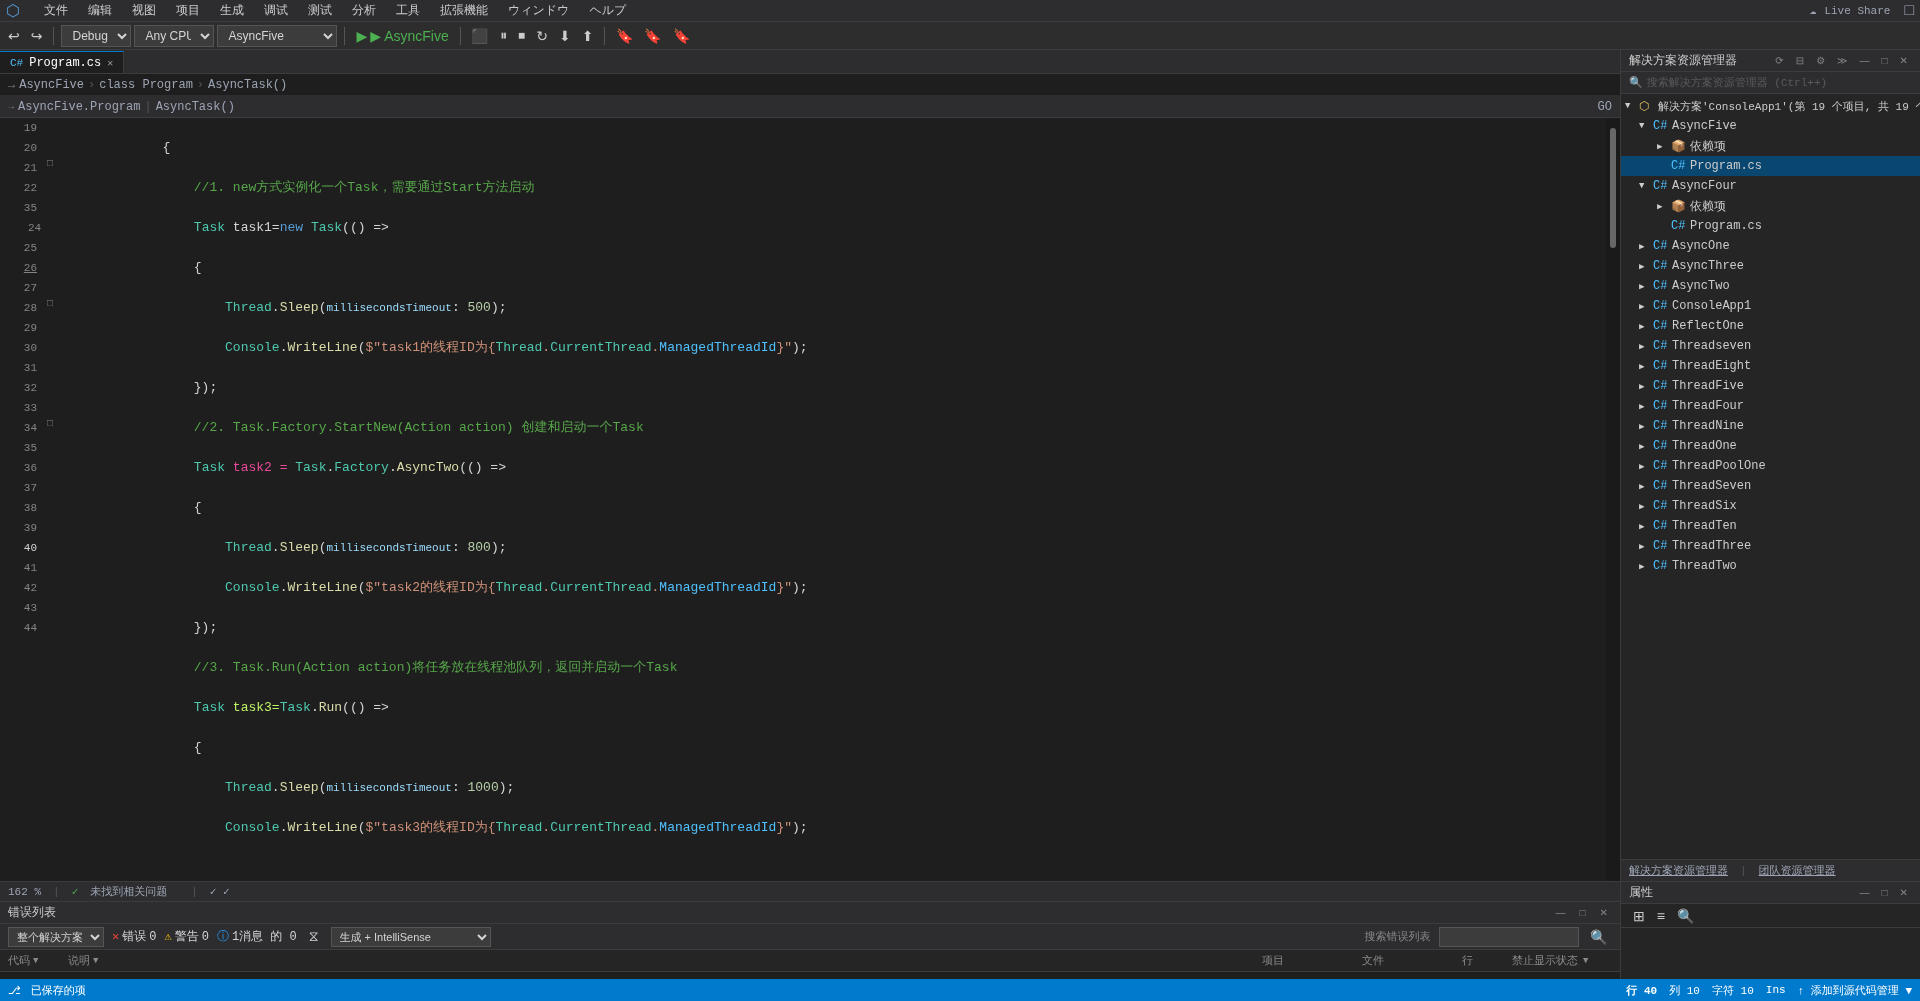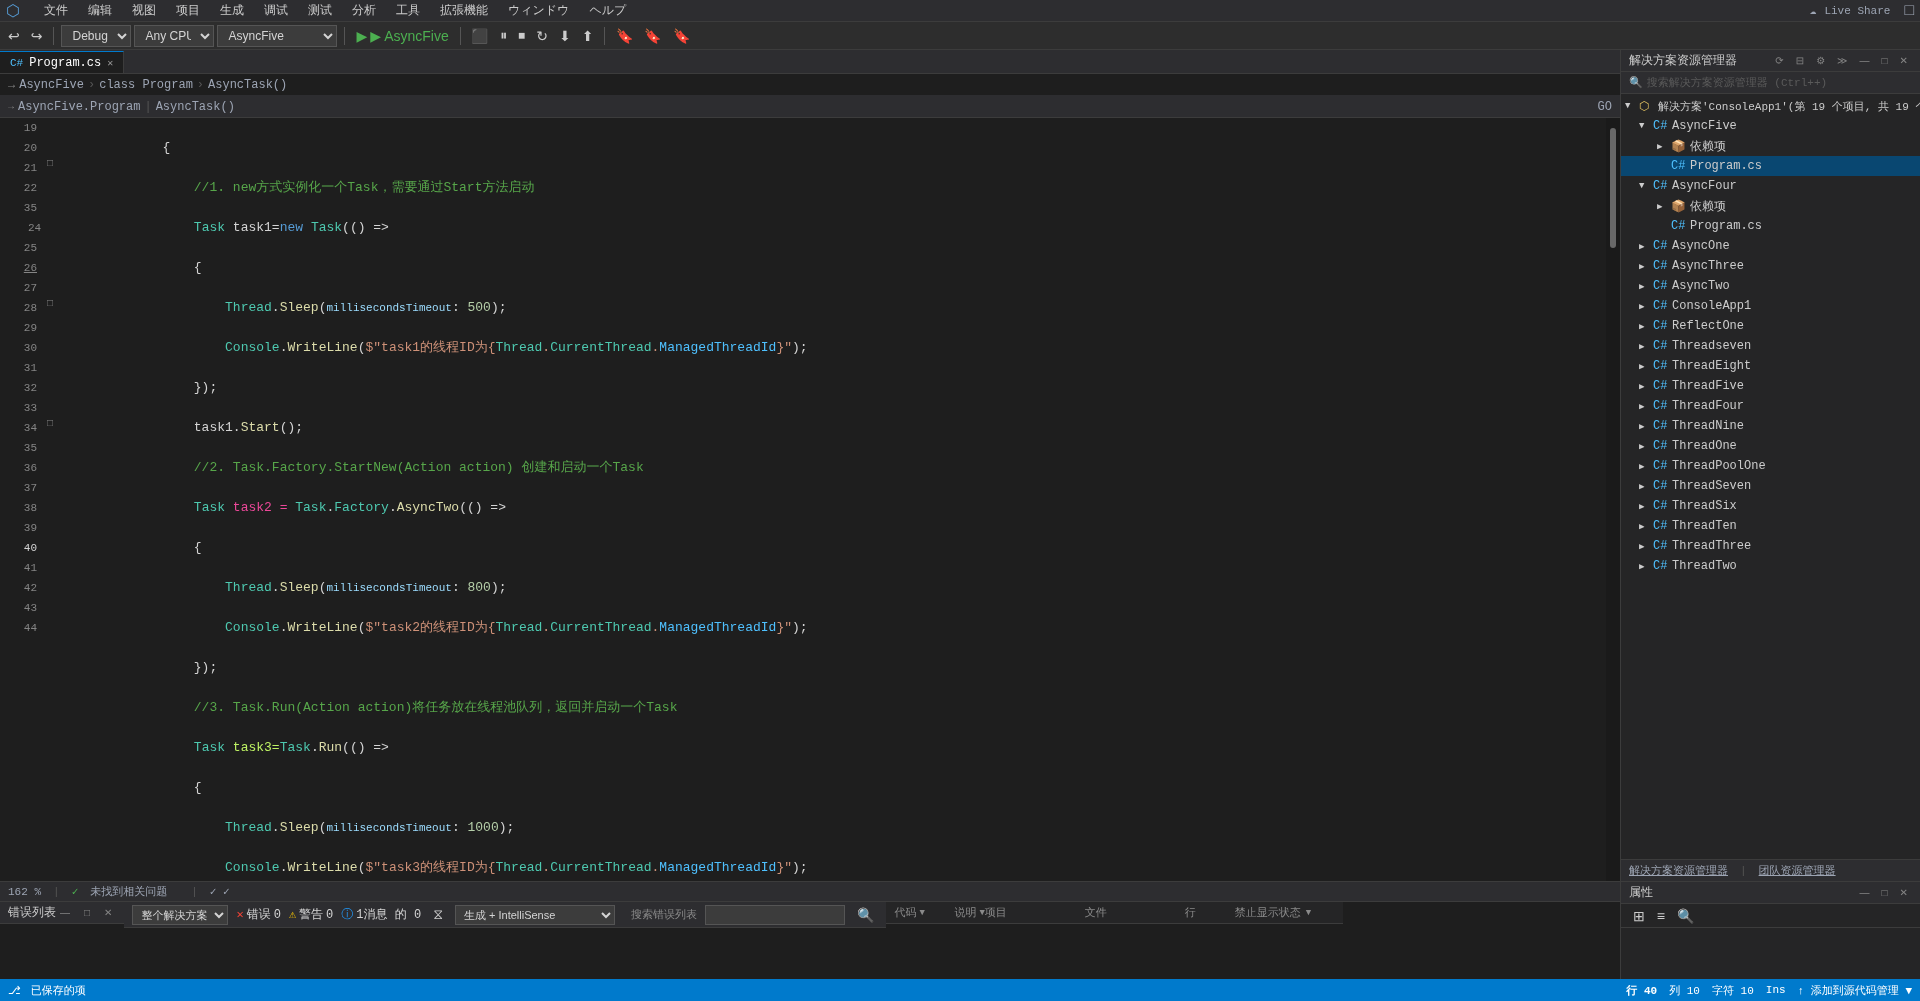--- a/index.html
+++ b/index.html
@@ -259,21 +259,21 @@
     }
     #status-left { display: flex; align-items: center; gap: 10px; }
     #status-right { display: flex; align-items: center; gap: 12px; }
 
     
     #error-panel {
       height: 100px;
       background: #1e1e1e;
       border-top: 1px solid #3c3c3c;
       display: flex;
-      flex-direction: row;
+      flex-direction: column;
     }
     #error-panel-header {
       height: 22px;
       background: #2d2d30;
       display: flex;
       align-items: center;
       justify-content: space-between;
       padding: 0 8px;
       font-size: 12px;
       border-bottom: 1px solid #3c3c3c;
@@ -490,21 +490,20 @@
         </div>
 
         <div id="code-content" style="font-size:13px;line-height:20px;white-space:pre;overflow:hidden;flex:1;padding:0 0 0 4px;">
 <div class="code-line"><span style="color:#d4d4d4;">            {</span></div>
 <div class="code-line"><span class="comment">                //1. new方式实例化一个Task，需要通过Start方法启动</span></div>
 <div class="code-line"><span style="color:#d4d4d4;">                </span><span class="kw2">Task</span><span style="color:#d4d4d4;"> task1=</span><span class="kw">new</span><span style="color:#d4d4d4;"> </span><span class="kw2">Task</span><span style="color:#d4d4d4;">(() =&gt;</span></div>
 <div class="code-line"><span style="color:#d4d4d4;">                {</span></div>
 <div class="code-line"><span style="color:#d4d4d4;">                    </span><span class="kw2">Thread</span><span style="color:#d4d4d4;">.</span><span class="fn">Sleep</span><span style="color:#d4d4d4;">(</span><span style="color:#9cdcfe;font-size:11px;">millisecondsTimeout</span><span style="color:#d4d4d4;">: </span><span class="num">500</span><span style="color:#d4d4d4;">);</span></div>
 <div class="code-line"><span style="color:#d4d4d4;">                    </span><span class="kw2">Console</span><span style="color:#d4d4d4;">.</span><span class="fn">WriteLine</span><span style="color:#d4d4d4;">(</span><span class="str">$"task1的线程ID为{</span><span class="kw2">Thread</span><span class="str">.</span><span class="kw2">CurrentThread</span><span class="str">.</span><span class="prop">ManagedThreadId</span><span class="str">}"</span><span style="color:#d4d4d4;">);</span></div>
 <div class="code-line"><span style="color:#d4d4d4;">                });</span></div>
-<div class="code-line"><span style="color:#d4d4d4;">                task1.</span><span class="fn">Start</span><span style="color:#d4d4d4;">();</span></div>
 <div class="code-line"><span class="comment">                //2. Task.Factory.StartNew(Action action) 创建和启动一个Task</span></div>
 <div class="code-line"><span style="color:#d4d4d4;">                </span><span class="kw2">Task</span><span style="color:#ec4899;"> task2 = </span><span class="kw2">Task</span><span style="color:#d4d4d4;">.</span><span class="kw2">Factory</span><span style="color:#d4d4d4;">.</span><span class="fn">AsyncTwo</span><span style="color:#d4d4d4;">(() =&gt;</span></div>
 <div class="code-line"><span style="color:#d4d4d4;">                {</span></div>
 <div class="code-line"><span style="color:#d4d4d4;">                    </span><span class="kw2">Thread</span><span style="color:#d4d4d4;">.</span><span class="fn">Sleep</span><span style="color:#d4d4d4;">(</span><span style="color:#9cdcfe;font-size:11px;">millisecondsTimeout</span><span style="color:#d4d4d4;">: </span><span class="num">800</span><span style="color:#d4d4d4;">);</span></div>
 <div class="code-line"><span style="color:#d4d4d4;">                    </span><span class="kw2">Console</span><span style="color:#d4d4d4;">.</span><span class="fn">WriteLine</span><span style="color:#d4d4d4;">(</span><span class="str">$"task2的线程ID为{</span><span class="kw2">Thread</span><span class="str">.</span><span class="kw2">CurrentThread</span><span class="str">.</span><span class="prop">ManagedThreadId</span><span class="str">}"</span><span style="color:#d4d4d4;">);</span></div>
 <div class="code-line"><span style="color:#d4d4d4;">                });</span></div>
 <div class="code-line"><span class="comment">                //3. Task.Run(Action action)将任务放在线程池队列，返回并启动一个Task</span></div>
 <div class="code-line"><span style="color:#d4d4d4;">                </span><span class="kw2">Task</span><span style="color:#bef264;"> task3=</span><span class="kw2">Task</span><span style="color:#d4d4d4;">.</span><span class="fn">Run</span><span style="color:#d4d4d4;">(() =&gt;</span></div>
 <div class="code-line"><span style="color:#d4d4d4;">                {</span></div>
 <div class="code-line"><span style="color:#d4d4d4;">                    </span><span class="kw2">Thread</span><span style="color:#d4d4d4;">.</span><span class="fn">Sleep</span><span style="color:#d4d4d4;">(</span><span style="color:#9cdcfe;font-size:11px;">millisecondsTimeout</span><span style="color:#d4d4d4;">: </span><span class="num">1000</span><span style="color:#d4d4d4;">);</span></div>

